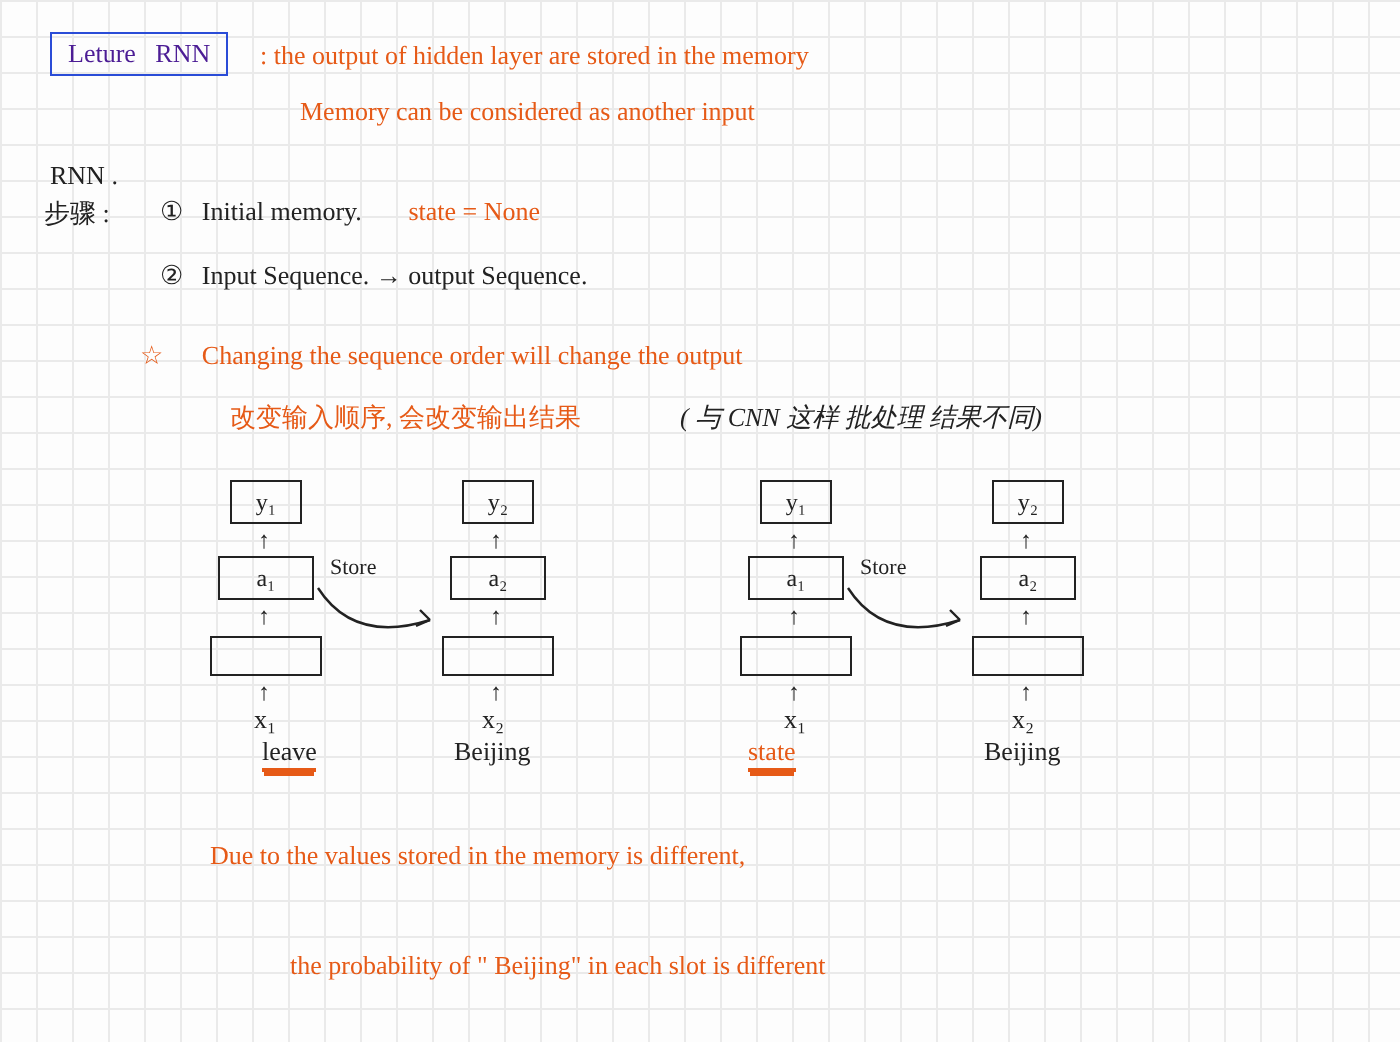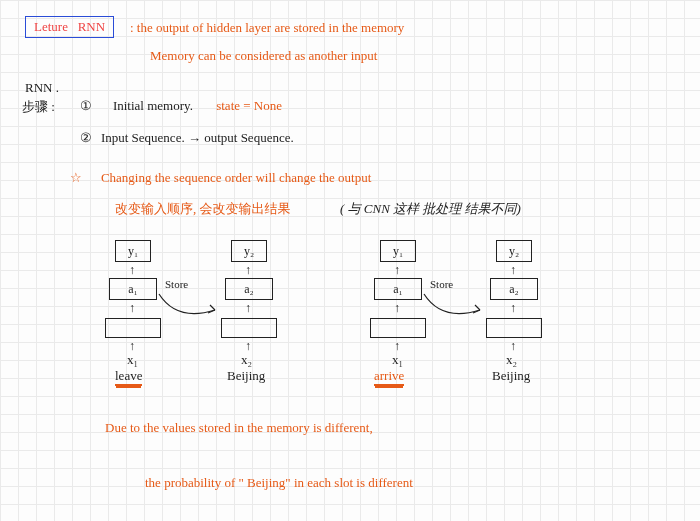--- a/index.html
+++ b/index.html
@@ -11,21 +11,21 @@
       linear-gradient(#eaeaea 1px, transparent 1px),
       linear-gradient(90deg, #eaeaea 1px, transparent 1px);
     background-size: 18px 18px;
     font-family: "Comic Sans MS", "Segoe Script", cursive;
     font-size: 13px;
     color: #222;
     position: relative;
     overflow: hidden;
   }
   .abs { position: absolute; }
-  .blue { color: #ef4444; }
+  .blue { color: #4c1d95; }
   .orange { color: #e65a17; }
   .black { color: #222; }
   .box-blue {
     border: 1.5px solid #2a4cd7;
     padding: 2px 8px;
     display: inline-block;
   }
   .cell {
     border: 1.5px solid #222;
     background: transparent;
@@ -60,21 +60,21 @@
 </div>
 
 <div class="abs orange" style="left:130px; top:20px;">:  the output of hidden layer are stored in the memory</div>
 <div class="abs orange" style="left:150px; top:48px;text-align:center;">Memory can be considered as another input</div>
 
 <div class="abs black" style="left:25px; top:80px;">RNN .</div>
 <div class="abs black" style="left:22px; top:98px;">步骤 :</div>
 
 <div class="abs" style="left:80px; top:98px;">
   <span class="black">①</span>
-  <span class="black" style="margin-left:18px;text-align:right;">Initial memory.</span>
+  <span class="black" style="margin-left:6px;text-align:right;">Initial memory.</span>
   <span class="orange" style="margin-left:20px;">state = None</span>
 </div>
 
 <div class="abs" style="left:80px; top:130px;">
   <span class="black">②</span>
   <span class="black" style="margin-left:6px;">Input Sequence. → output Sequence.</span>
 </div>
 
 <div class="abs" style="left:70px; top:170px;">
   <span class="orange">☆</span>
@@ -85,21 +85,21 @@
 
 <div class="diagram" style="left:115px; top:240px; width:220px; height:165px;">
 
   <div class="cell" style="left:0; top:0; width:36px; height:22px;">y₁</div>
   <div class="abs arrow-up" style="left:14px; top:22px;"></div>
   <div class="cell" style="left:-6px; top:38px; width:48px; height:22px;">a₁</div>
   <div class="abs arrow-up" style="left:14px; top:60px;"></div>
   <div class="cell" style="left:-10px; top:78px; width:56px; height:20px;"></div>
   <div class="abs arrow-up" style="left:14px; top:98px;"></div>
   <div class="abs black" style="left:12px; top:112px;">x₁</div>
-  <div class="abs black" style="left:0px; top:128px;">
+  <div class="abs black" style="left:16px; top:128px;">
     <span class="underline-red">leave</span>
   </div>
 
   <div class="abs black" style="left:50px; top:38px; font-size:11px;">Store</div>
   <svg class="abs" style="left:42px; top:52px;" width="70" height="34">
     <path d="M2 2 Q 20 30 58 18" stroke="#222" fill="none" stroke-width="1.2"></path>
     <path d="M58 18 l-5 -5 M58 18 l-7 3" stroke="#222" fill="none" stroke-width="1.2"></path>
   </svg>
 
   <div class="cell" style="left:116px; top:0; width:36px; height:22px;">y₂</div>
@@ -115,21 +115,21 @@
 <div class="diagram" style="left:380px; top:240px; width:220px; height:165px;">
 
   <div class="cell" style="left:0; top:0; width:36px; height:22px;">y₁</div>
   <div class="abs arrow-up" style="left:14px; top:22px;"></div>
   <div class="cell" style="left:-6px; top:38px; width:48px; height:22px;">a₁</div>
   <div class="abs arrow-up" style="left:14px; top:60px;"></div>
   <div class="cell" style="left:-10px; top:78px; width:56px; height:20px;"></div>
   <div class="abs arrow-up" style="left:14px; top:98px;"></div>
   <div class="abs black" style="left:12px; top:112px;">x₁</div>
   <div class="abs orange" style="left:-6px; top:128px;">
-    <span class="underline-red">arrive</span>
+    <span class="underline-red">state</span>
   </div>
 
   <div class="abs black" style="left:50px; top:38px; font-size:11px;">Store</div>
   <svg class="abs" style="left:42px; top:52px;" width="70" height="34">
     <path d="M2 2 Q 20 30 58 18" stroke="#222" fill="none" stroke-width="1.2"></path>
     <path d="M58 18 l-5 -5 M58 18 l-7 3" stroke="#222" fill="none" stroke-width="1.2"></path>
   </svg>
 
   <div class="cell" style="left:116px; top:0; width:36px; height:22px;">y₂</div>
   <div class="abs arrow-up" style="left:130px; top:22px;"></div>

